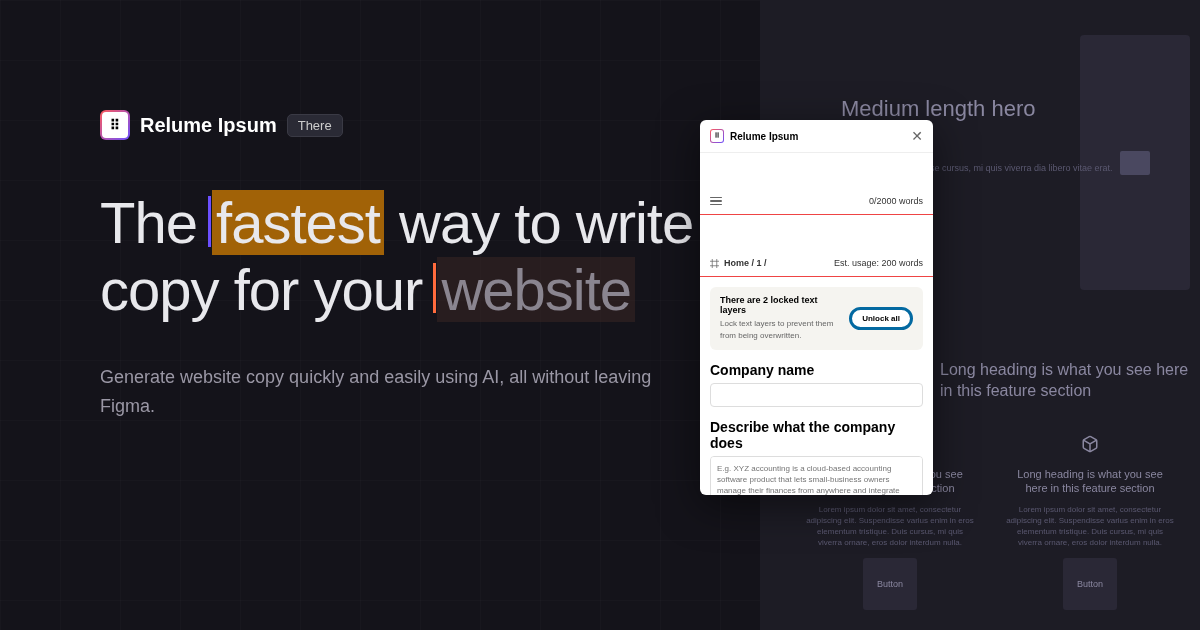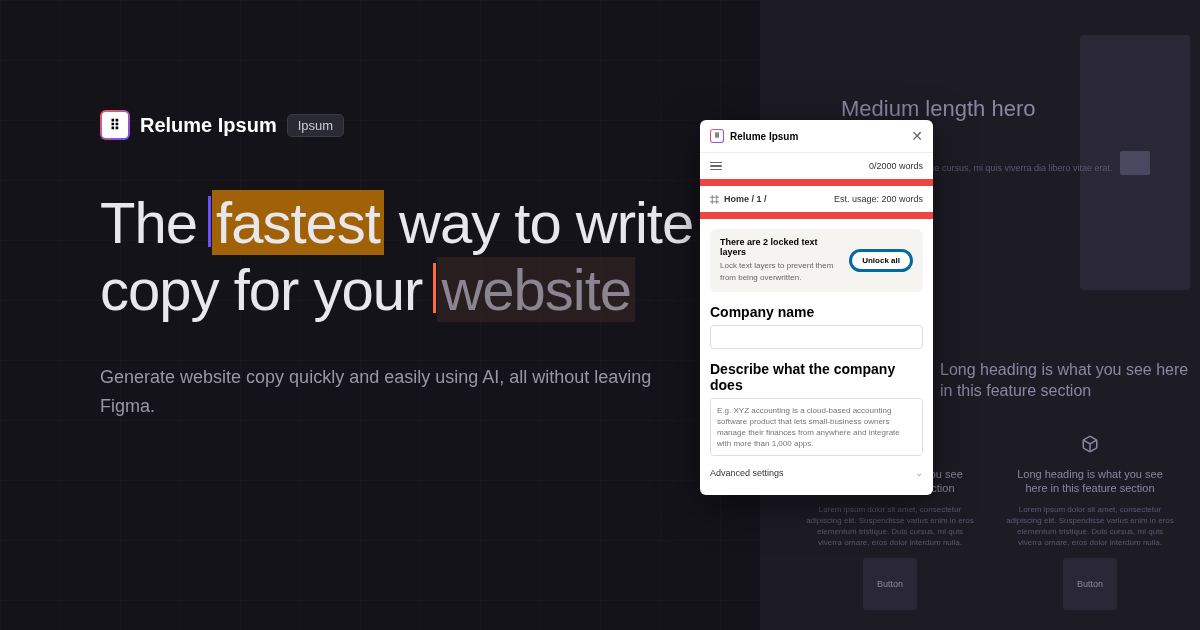--- a/index.html
+++ b/index.html
@@ -260,23 +260,24 @@
 .close-x {
   font-size: 14px;
   color: #666;
   cursor: pointer;
 }
 .plugin-row {
   display: flex;
   justify-content: space-between;
   align-items: center;
   padding: 8px 10px;
-  border-bottom: 7px solid #ef4444;
+  border-bottom: 1px solid #ef4444;
   font-size: 9px;
   color: #333;
+  margin-top: 35px;
 }
 .hamburger {
   display: flex;
   flex-direction: column;
   gap: 2px;
 }
 .hamburger span {
   width: 12px; height: 1.5px;
   background: #666;
   border-radius: 1px;
@@ -418,21 +419,21 @@
   </div>
 
 </div>
 
 <div class="left-section">
   <div class="logo-row">
     <div class="logo-box">
       <div class="logo-inner">⠿</div>
     </div>
     <span class="logo-text">Relume Ipsum</span>
-    <span class="beta-badge">Ipsum</span>
+    <span class="beta-badge">There</span>
   </div>
 
   <h1 class="headline">
     <span>The </span><span class="highlight-fastest"><span>fastest</span></span><span> way to write copy for your</span> <span class="highlight-website"><span>website</span></span>
   </h1>
 
   <p class="subhead">Generate website copy quickly and easily using AI, all without leaving Figma.</p>
 </div>
 
 <div class="plugin">

